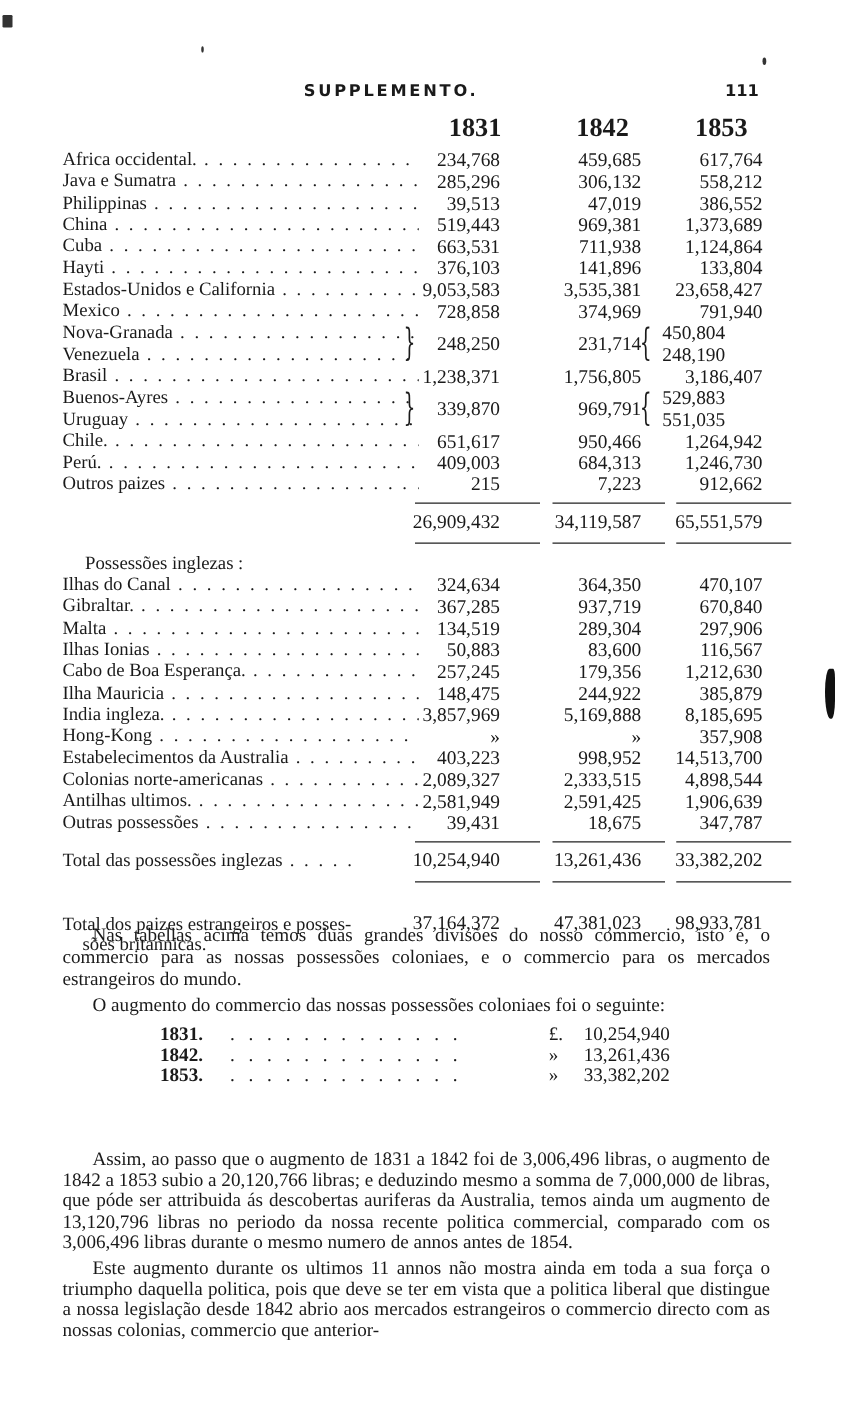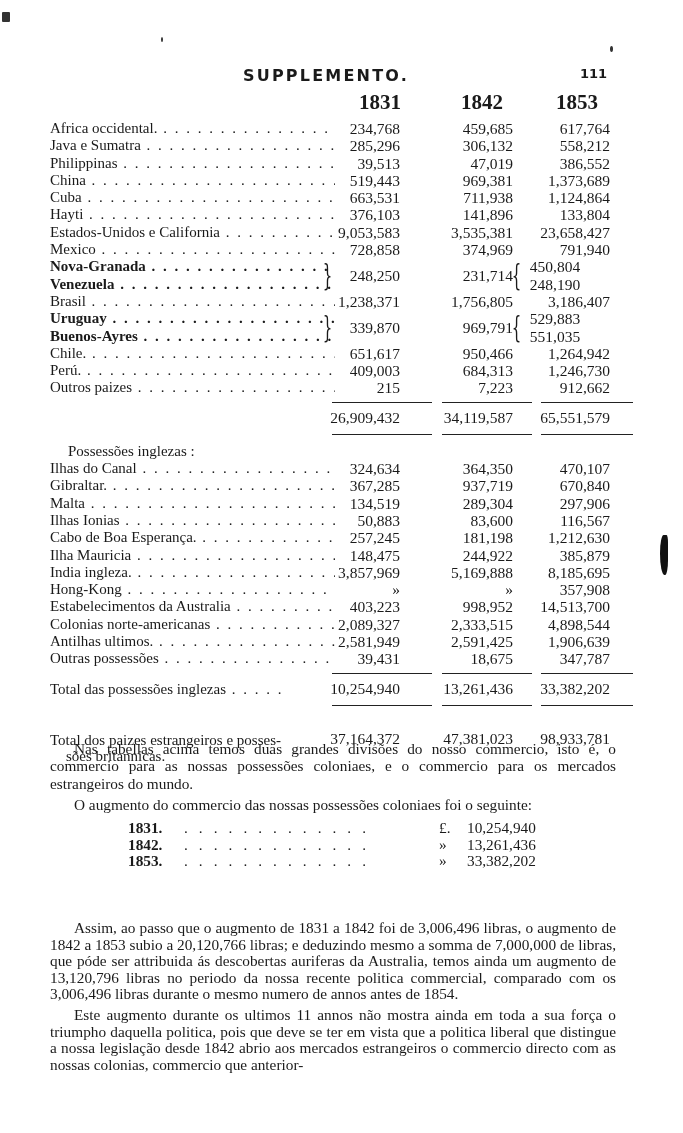--- a/index.html
+++ b/index.html
@@ -8,21 +8,21 @@
     font-family: "DejaVu Serif", "Liberation Serif", serif;
     color: #1a1a1a;
   }
   .page { position: absolute; left: 0; top: 0; width: 683px; height: 1133px; }
   .running-head {
     position: absolute; top: 66px; left: 0; width: 683px; height: 20px;
   }
   .running-title {
     position: absolute; left: 243px; top: 0;
     font-family: "DejaVu Sans", sans-serif; font-weight: bold;
-    font-size: 16px; letter-spacing: 2.2px;
+    font-size: 13px; letter-spacing: 2.2px;
   }
   .page-number {
     position: absolute; left: 580px; top: 0;
     font-family: "DejaVu Sans", sans-serif; font-weight: bold; font-size: 13px;
   }
   .col-headers { position: absolute; top: 90px; left: 0; width: 683px; height: 20px; }
   .col-header { position: absolute; font-family: "Liberation Serif", serif; font-size: 21px; font-weight: bold; }
   .ch-1 { left: 359px; } .ch-2 { left: 461px; text-align: right; } .ch-3 { left: 556px; }
 
   .table { position: absolute; left: 50px; top: 120px; width: 560px; }
@@ -36,21 +36,21 @@
     letter-spacing: 2px;
   }
   .label.nodots::after { content: ""; }
   .num {
     position: absolute; text-align: right; width: 110px;
     font-family: "Liberation Serif", serif; font-size: 15.5px;
   }
   .c1 { left: 240px; } .c2 { left: 353px; } .c3 { left: 450px; }
   .brace-row { height: 34.6px; }
   .brace-row .label { line-height: 17.3px; white-space: normal; }
-  .brace-row .label span { display: block; width: 285px; overflow: hidden; white-space: nowrap; font-weight: bold; }
+  .brace-row .label span { display: block; width: 285px; overflow: hidden; white-space: nowrap; }
   .brace-row .label span::after {
     content: " . . . . . . . . . . . . . . . . . . . . . . . . . . . . . . . . . . . . .";
     letter-spacing: 2px;
   }
   .brace-row .label::after { content: ""; }
   .brace-row .mid { top: 8.6px; }
   .brace-row .c3-stack { position: absolute; left: 450px; top: 0; width: 110px; text-align: center;
     font-family: "Liberation Serif", serif; font-size: 15.5px; line-height: 17.3px; }
   .brace {
     position: absolute; font-family: "DejaVu Serif", serif; font-size: 30px; line-height: 34px; top: 0;
@@ -177,22 +177,22 @@
         <div class="row">
           <span class="label">Brasil</span>
           <span class="num c1">1,238,371</span>
           <span class="num c2">1,756,805</span>
           <span class="num c3">3,186,407</span>
         </div>
       </div>
 
     <div class="row brace-row">
       <div class="label">
+        <span>Buenos-Ayres</span>
         <span>Uruguay</span>
-        <span>Buenos-Ayres</span>
       </div>
       <span class="brace brace-left">}</span>
       <span class="num c1 mid">339,870</span>
       <span class="num c2 mid">969,791</span>
       <span class="brace brace-right">{</span>
       <div class="c3-stack">
         <div>529,883</div>
         <div>551,035</div>
       </div>
     </div>
@@ -259,21 +259,21 @@
         </div>
         <div class="row">
           <span class="label">Ilhas Ionias</span>
           <span class="num c1">50,883</span>
           <span class="num c2">83,600</span>
           <span class="num c3">116,567</span>
         </div>
         <div class="row">
           <span class="label">Cabo de Boa Esperança.</span>
           <span class="num c1">257,245</span>
-          <span class="num c2">181,198</span>
+          <span class="num c2">179,356</span>
           <span class="num c3">1,212,630</span>
         </div>
         <div class="row">
           <span class="label">Ilha Mauricia</span>
           <span class="num c1">148,475</span>
           <span class="num c2">244,922</span>
           <span class="num c3">385,879</span>
         </div>
         <div class="row">
           <span class="label">India ingleza.</span>

